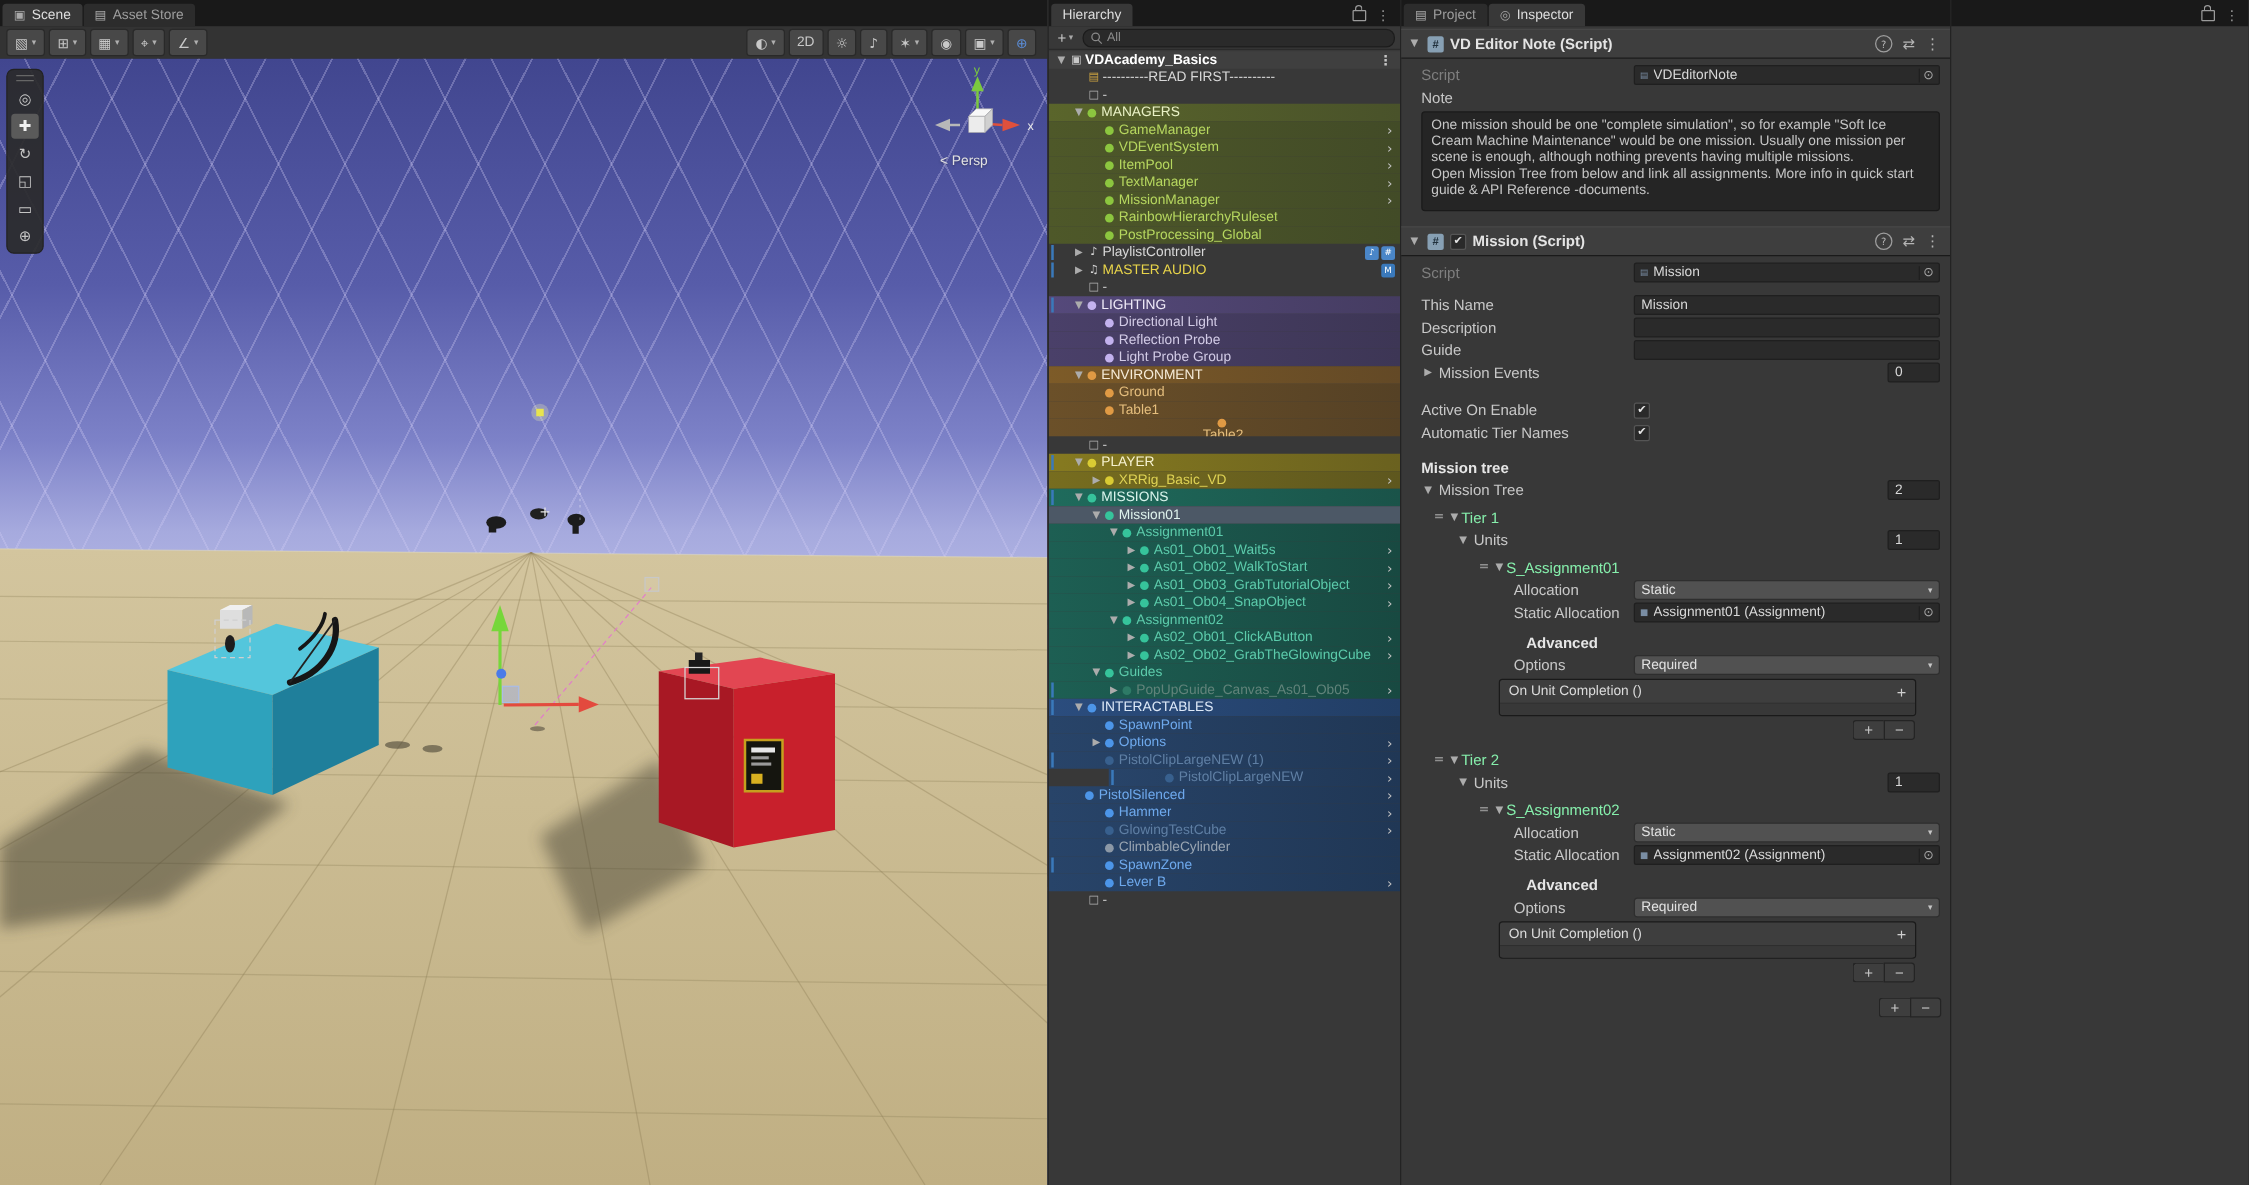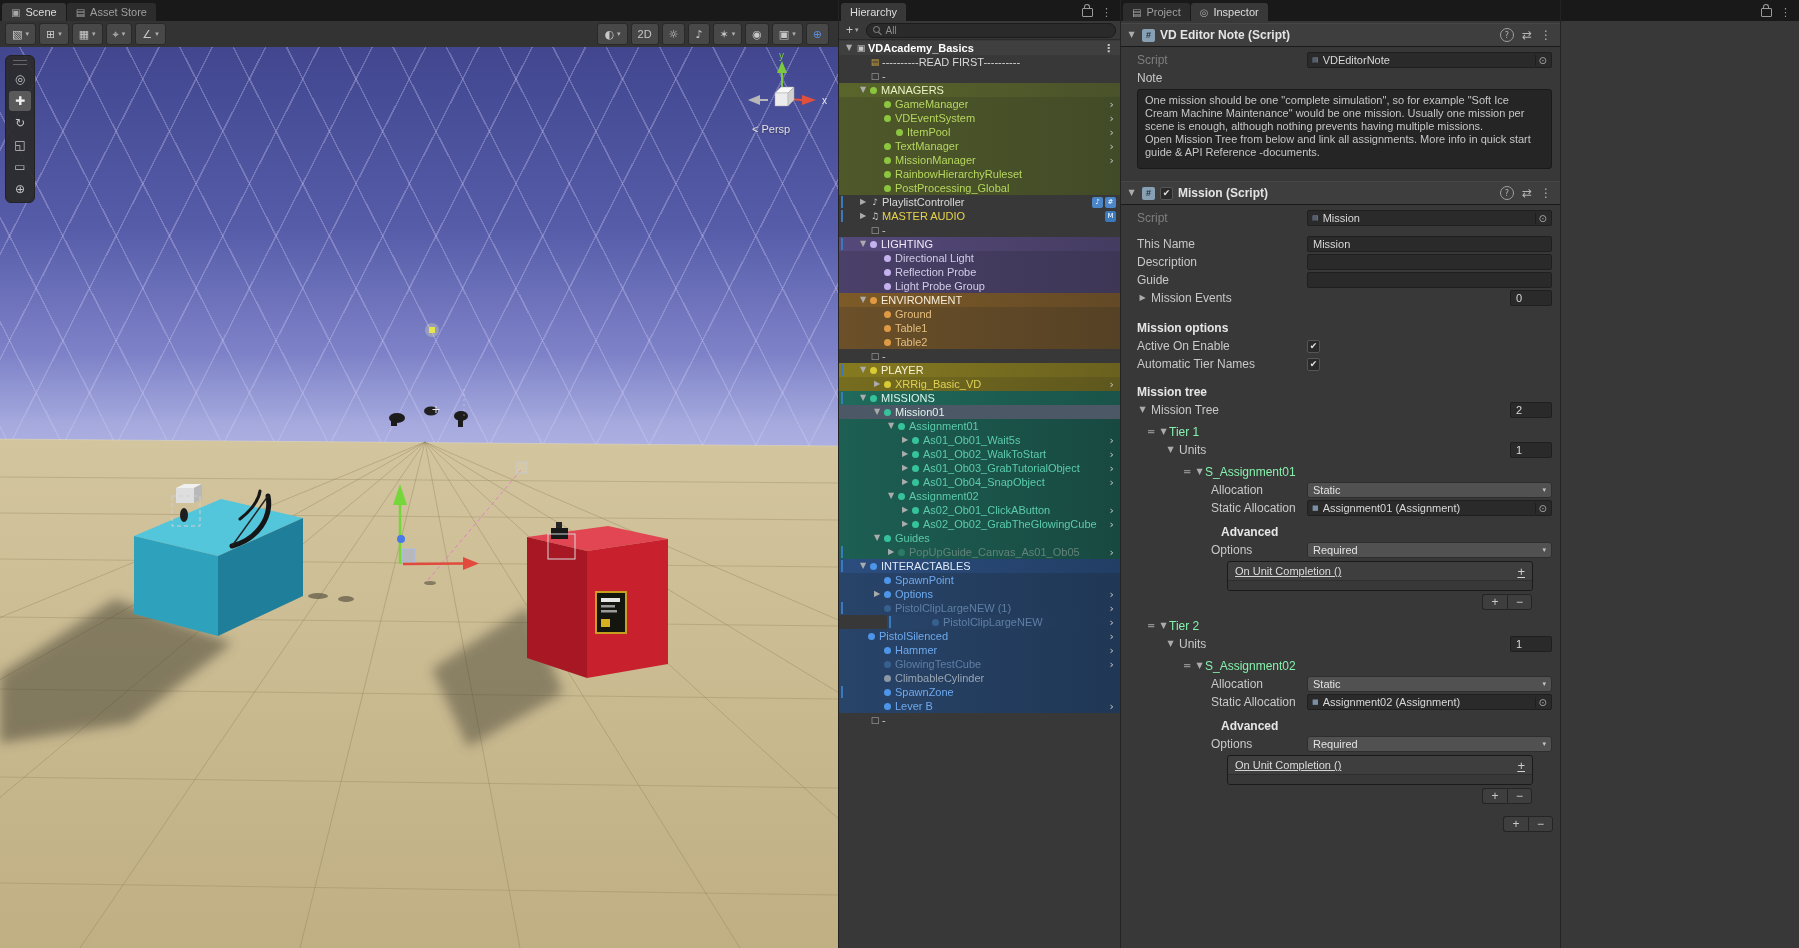--- a/index.html
+++ b/index.html
@@ -99,21 +99,21 @@
         display:flex;align-items:center;justify-content:center;font-size:9px;color:#E6E6E6;flex:none;}
   .notebox{margin:2px 8px 4px 16px;min-height:70px;background:#252525;border:1px solid #1A1A1A;border-radius:3px;
         padding:4px 7px;color:#C6C6C6;font-size:11px;line-height:13px;white-space:pre-wrap;}
   .drag{width:11px;flex:none;color:#909090;font-size:10px;font-weight:bold;line-height:1;}
   .ilbl{color:#86efac;}
   .irow.ind1{padding-left:26px;}
   .irow.ind2{padding-left:44px;}
   .irow.ind3{padding-left:62px;}
   .irow.ind4{padding-left:90px;}
   .irow.ind5{padding-left:100px;}
-  .evbox{margin:2px 27px 2px 106px;border:1px solid #1A1A1A;border-radius:3px;background:#3E3E3E;text-decoration:underline;}
+  .evbox{margin:2px 27px 2px 78px;border:1px solid #1A1A1A;border-radius:3px;background:#3E3E3E;}
   .evhead{height:18px;display:flex;align-items:center;padding:0 7px;font-size:11px;color:#DCDCDC;}
   .evplus{margin-left:auto;color:#CFCFCF;font-size:13px;}
   .evfoot{height:9px;border-top:1px solid #2E2E2E;background:#383838;border-radius:0 0 3px 3px;}
   .pmrow{display:flex;justify-content:flex-end;align-items:center;height:18px;padding-right:28px;}
   .pmrow.bottom{padding-right:7px;}
   .pm{width:25px;height:16px;box-sizing:border-box;background:#3E3E3E;border:1px solid #242424;color:#C8C8C8;
         font-size:12px;display:flex;align-items:center;justify-content:center;}
   .pm:first-child{border-radius:3px 0 0 3px;border-right:none;}
   .pm:last-child{border-radius:0 3px 3px 0;}
   .gap4{height:4px;}.gap6{height:6px;}.gap8{height:8px;}.gap10{height:10px;}.gap12{height:12px;}
@@ -397,21 +397,21 @@
           <span class="hsp"></span>
           <span class="chev g">›</span>
         </div>
         <div class="hrow" style="background: linear-gradient(90deg, rgb(78, 88, 41), rgb(66, 75, 39)); padding-left: 32px;">
           <span class="fold g"></span>
           <span class="hdot" style="background: rgb(140, 198, 63);"></span>
           <span class="hlbl" style="color: rgb(182, 215, 95);">VDEventSystem</span>
           <span class="hsp"></span>
           <span class="chev g">›</span>
         </div>
-        <div class="hrow" style="background: linear-gradient(90deg, rgb(78, 88, 41), rgb(66, 75, 39)); padding-left: 44px;">
+        <div class="hrow" style="background: linear-gradient(90deg, rgb(78, 88, 41), rgb(66, 75, 39)); padding-left: 32px;">
           <span class="fold g"></span>
           <span class="hdot" style="background: rgb(140, 198, 63);"></span>
           <span class="hlbl" style="color: rgb(182, 215, 95);">ItemPool</span>
           <span class="hsp"></span>
           <span class="chev g">›</span>
         </div>
         <div class="hrow" style="background: linear-gradient(90deg, rgb(78, 88, 41), rgb(66, 75, 39)); padding-left: 32px;">
           <span class="fold g"></span>
           <span class="hdot" style="background: rgb(140, 198, 63);"></span>
           <span class="hlbl" style="color: rgb(182, 215, 95);">TextManager</span>
@@ -496,21 +496,21 @@
           <span class="hdot" style="background: rgb(224, 154, 68);"></span>
           <span class="hlbl" style="color: rgb(229, 190, 125);">Ground</span>
           <span class="hsp"></span>
         </div>
         <div class="hrow" style="background: linear-gradient(90deg, rgb(107, 80, 41), rgb(85, 65, 37)); padding-left: 32px;">
           <span class="fold g"></span>
           <span class="hdot" style="background: rgb(224, 154, 68);"></span>
           <span class="hlbl" style="color: rgb(229, 190, 125);">Table1</span>
           <span class="hsp"></span>
         </div>
-        <div class="hrow" style="background: linear-gradient(90deg, rgb(107, 80, 41), rgb(85, 65, 37)); padding-left: 32px;">
+        <div class="hrow" style="background: linear-gradient(90deg, rgb(107, 80, 41), rgb(85, 65, 37));  flex-direction: column;">
           <span class="fold g"></span>
           <span class="hdot" style="background: rgb(224, 154, 68);"></span>
           <span class="hlbl" style="color: rgb(229, 190, 125);">Table2</span>
           <span class="hsp"></span>
         </div>
         <div class="hrow" style="padding-left: 18px;">
           <span class="fold g"></span>
           <span class="hicon g" style="color: rgb(176, 176, 176);">□</span>
           <span class="hlbl" style="color: rgb(200, 200, 200);">-</span>
           <span class="hsp"></span>
@@ -772,23 +772,20 @@
       <div class="irow">
         <span class="lbl">
           <span class="ifold g">▶</span>
           <span>Mission Events</span>
         </span>
         <div class="fcol right">
             <div class="szf">0</div>
           </div>
       </div>
       <div class="gap12"></div>
-      <div class="irow boldlbl">
-        <span class="lbl">Mission options</span>
-      </div>
       <div id="toggles">
           <div class="irow">
             <span class="lbl">Active On Enable</span>
             <div class="fcol">
               <span class="cb g">✔</span>
             </div>
           </div>
           <div class="irow">
             <span class="lbl">Automatic Tier Names</span>
             <div class="fcol">

